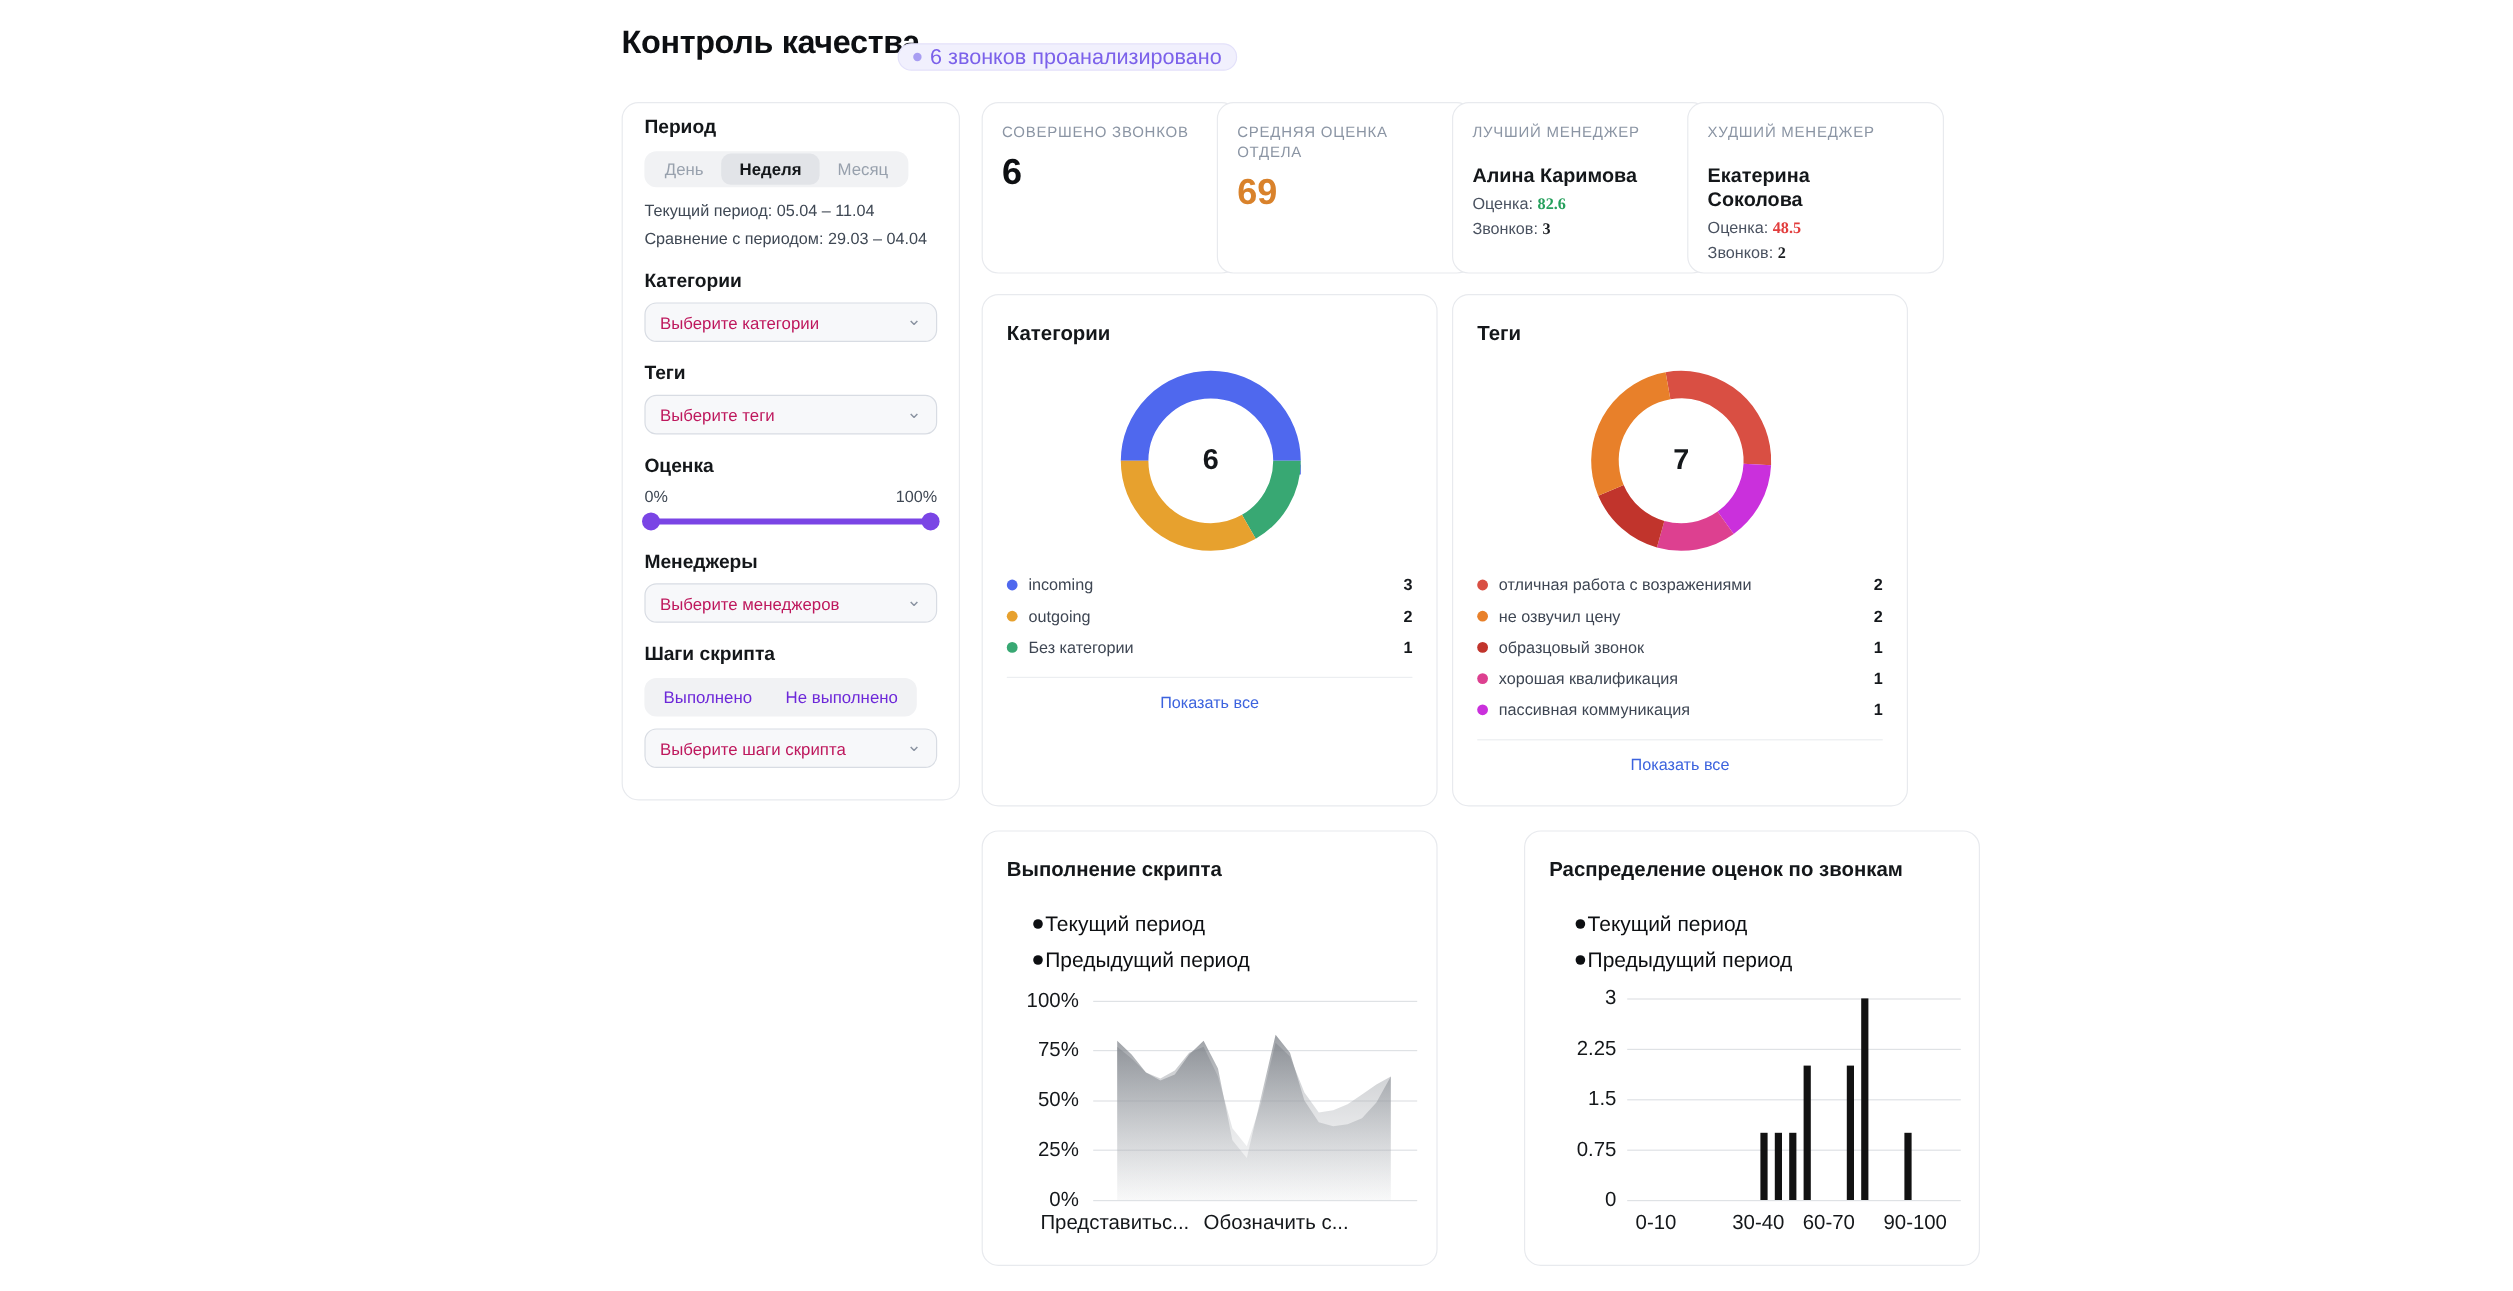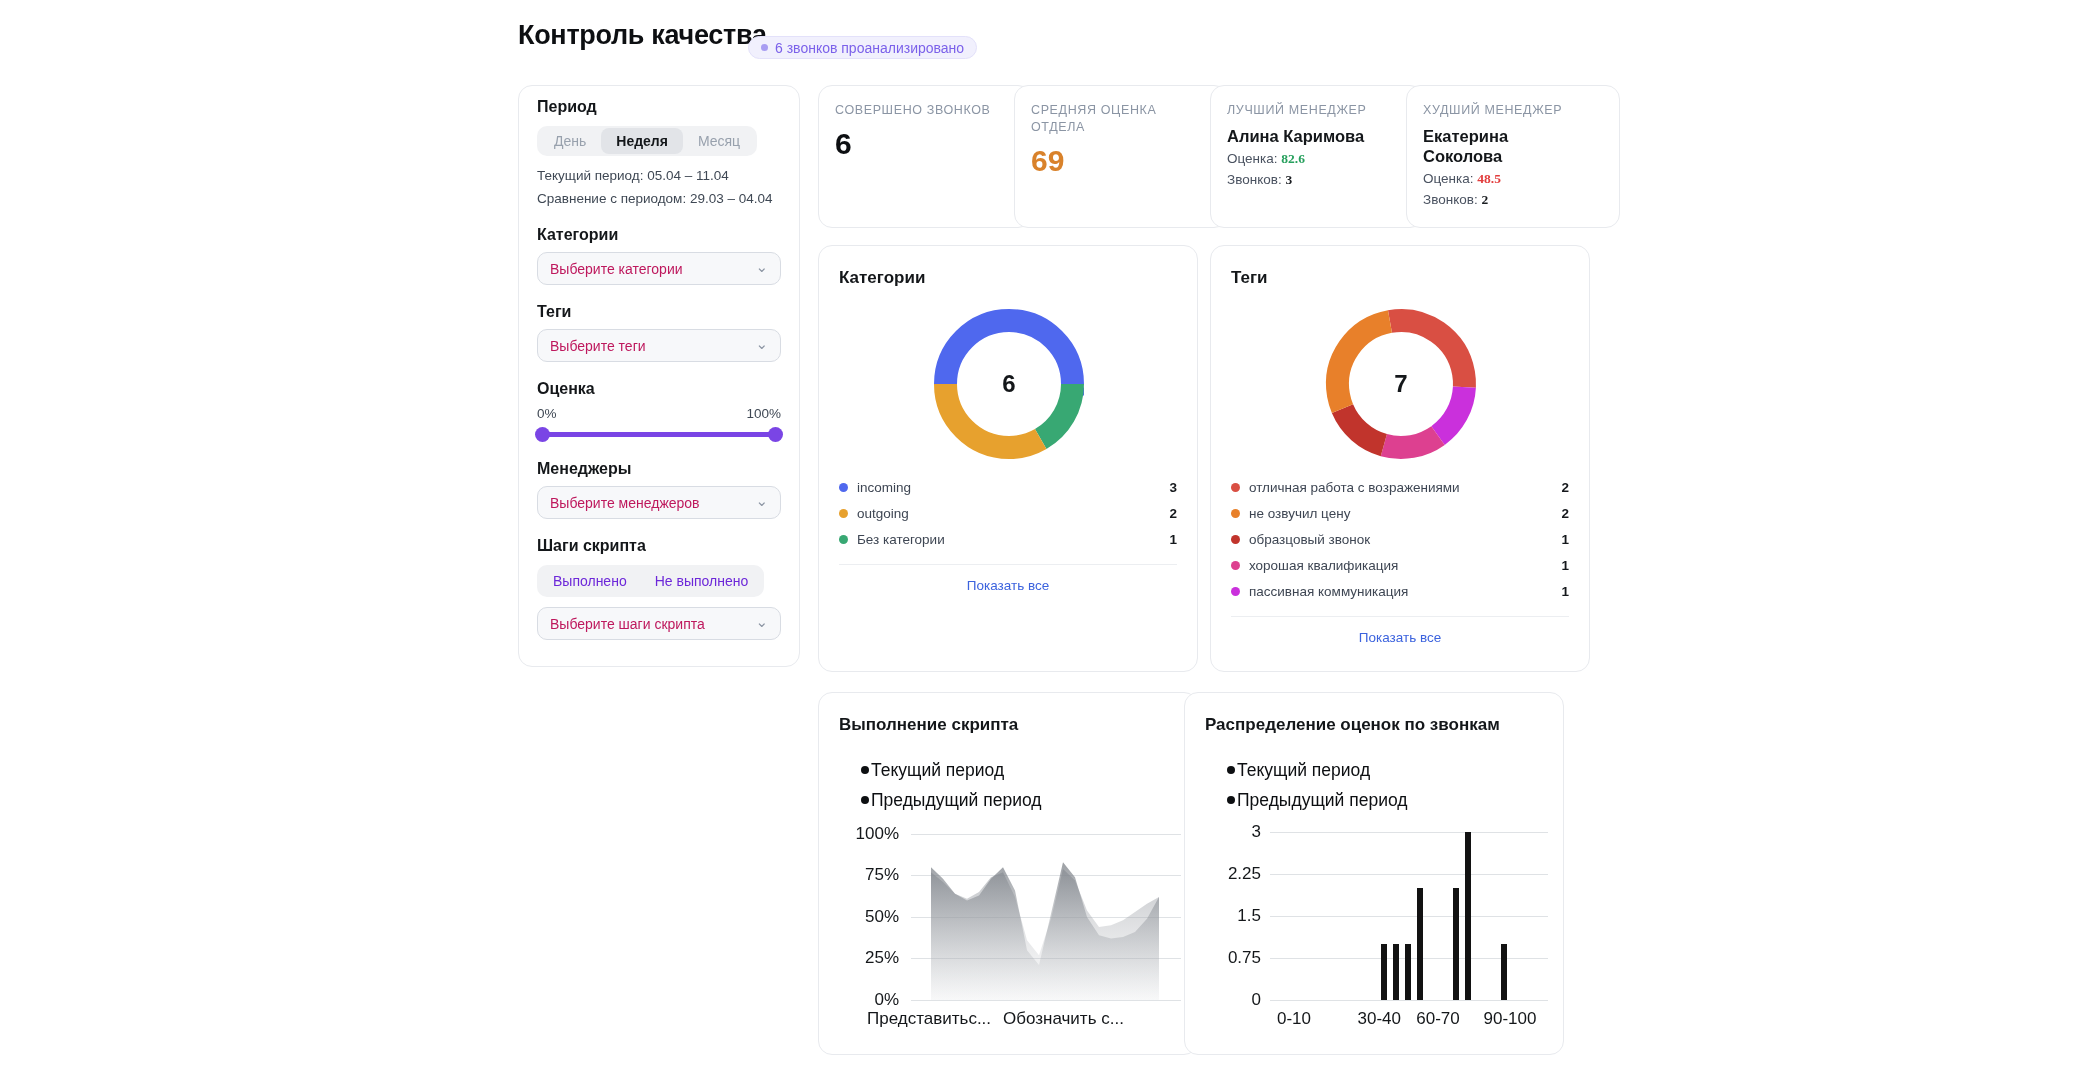--- a/index.html
+++ b/index.html
@@ -4,21 +4,21 @@
 <style>
   * { margin:0; padding:0; box-sizing:border-box; }
   body { background:#fff; font-family:"Liberation Sans","DejaVu Sans",sans-serif; color:#14171a; }
   .page { position:relative; width:2094px; height:1076px; background:#fff; overflow:hidden; }
 
   
   .title { position:absolute; left:518px; top:20px; font-size:27px; font-weight:700; letter-spacing:-0.3px; color:#0d0f12; }
   .badge { position:absolute; left:748px; top:36px; height:23px; display:flex; align-items:center; gap:7px;
            padding:0 12px; background:#f1f0fd; border:1px solid #e3e1fa; border-radius:12px; }
   .badge .dot { width:7px; height:7px; border-radius:50%; background:#a89df2; }
-  .badge .txt { font-size:14px; color:#7b61ea; }
+  .badge .txt { font-size:18px; color:#7b61ea; }
 
   
   .card { position:absolute; background:#fff; border:1px solid #e8eaee; border-radius:14px; }
 
   
   .sidebar { left:518px; top:85px; width:282px; height:582px; padding:2px 18px; }
   .sb-h { font-size:16px; font-weight:700; margin-top:18px; }
   .sb-h:first-child { margin-top:10px; }
   .seg { margin-top:10px; display:flex; background:#f1f2f4; border-radius:10px; padding:2px; width:max-content; }
   .seg button { border:none; background:transparent; font-family:inherit; font-size:14px; color:#98a1ad;
@@ -38,21 +38,21 @@
   .toggle { margin-top:10px; display:flex; background:#f1f2f4; border-radius:10px; padding:2px; width:max-content; }
   .toggle button { border:none; background:transparent; font-family:inherit; font-size:14px; color:#6d28d9;
                    padding:6px 14px; border-radius:8px; cursor:pointer; }
   .dd.last { margin-top:10px; }
 
   
   .stat { top:85px; width:214px; height:143px; padding:16px 16px; }
   .stat .lbl { font-size:12.5px; letter-spacing:0.05em; color:#8b95a4; line-height:17px; text-transform:uppercase; }
   .stat .big { margin-top:8px; font-size:30px; font-weight:700; color:#0d0f12; }
   .stat .big.orange { color:#d9822b; }
-  .stat .name { margin-top:7px; font-size:16.5px; font-weight:700; line-height:20px; }
+  .stat .name { margin-top:18px; font-size:16.5px; font-weight:700; line-height:20px; }
   .stat .row { margin-top:5px; font-size:13.5px; color:#4a5260; }
   .stat .row b { color:#1a1d21;font-family:Liberation Serif, serif; }
   .stat .row b.green { color:#27a05d; }
   .stat .row b.red { color:#e23d3d; }
 
   
   .chart-card { top:245px; width:380px; height:427px; }
   .cc-title { position:absolute; left:20px; top:22px; font-size:17px; font-weight:700; }
   .donut-wrap { position:absolute; left:110px; top:58px; width:160px; height:160px; }
   .donut-center { position:absolute; left:110px; top:58px; width:160px; height:160px;
@@ -273,21 +273,21 @@
         <stop offset="1" stop-color="#b3b7bc" stop-opacity="0.05"></stop>
       </linearGradient>
     </defs>
     <path d="M 20,166 L 20.0,38.2 L 32.0,48.1 L 44.0,59.8 L 56.0,64.7 L 68.0,58.1 L 80.0,43.2 L 92.0,38.2 L 104.0,63.1 L 116.0,106.2 L 128.0,121.2 L 140.0,84.7 L 152.0,34.9 L 164.0,46.5 L 176.0,76.4 L 188.0,93.0 L 200.0,91.3 L 212.0,86.3 L 224.0,78.0 L 236.0,69.7 L 248.0,63.1 L 248,166 Z" fill="url(#gPrev)"></path>
     <path d="M 20,166 L 20.0,33.2 L 32.0,44.8 L 44.0,59.8 L 56.0,66.4 L 68.0,61.4 L 80.0,44.8 L 92.0,33.2 L 104.0,56.4 L 116.0,116.2 L 128.0,131.1 L 140.0,79.7 L 152.0,28.2 L 164.0,43.2 L 176.0,83.0 L 188.0,101.3 L 200.0,104.6 L 212.0,102.9 L 224.0,97.9 L 236.0,84.7 L 248.0,63.1 L 248,166 Z" fill="url(#gCurr)"></path>
   </svg></div>
     <div class="xlab" style="left:48px">Представитьс...</div>
     <div class="xlab" style="left:184px">Обозначить с...</div>
   </div>
 
-  <div class="card plot-card" style="left:1184px">
+  <div class="card plot-card" style="left:1270px">
     <div class="cc-title">Распределение оценок по звонкам</div>
     <div class="pc-legend">
       <div class="pc-leg-row">
         <span class="b"></span>
         <span class="t">Текущий период</span>
       </div>
       <div class="pc-leg-row">
         <span class="b"></span>
         <span class="t">Предыдущий период</span>
       </div>

